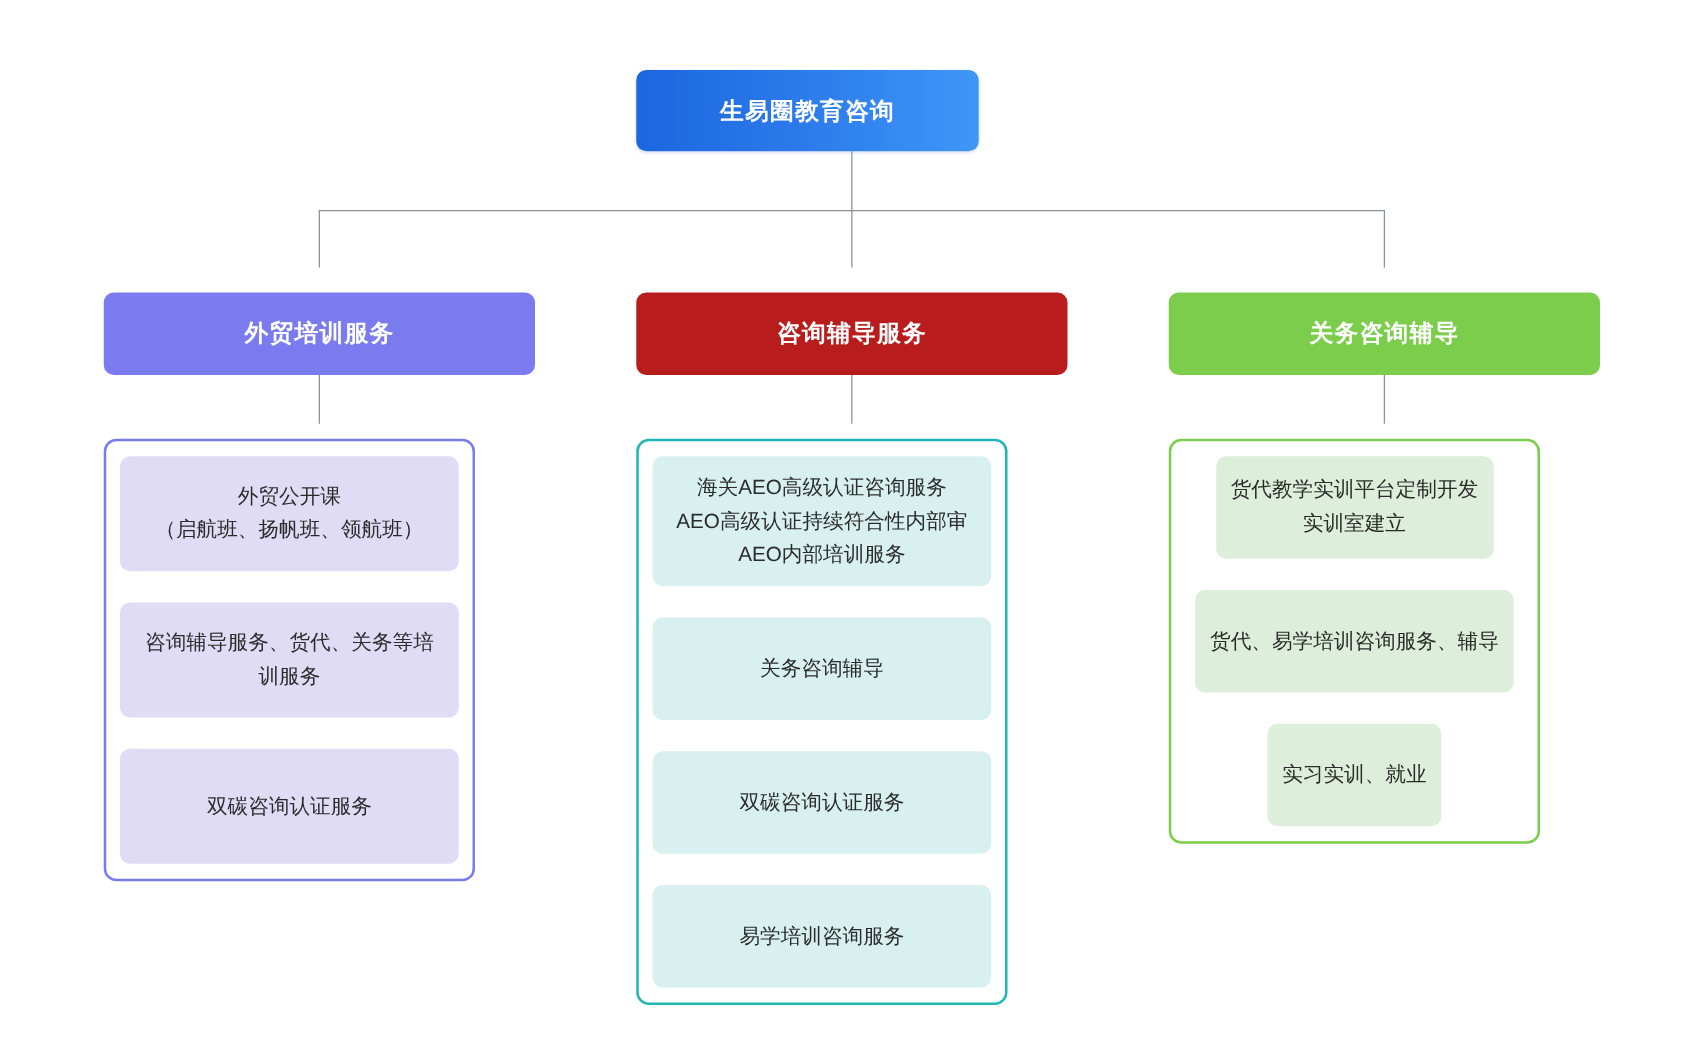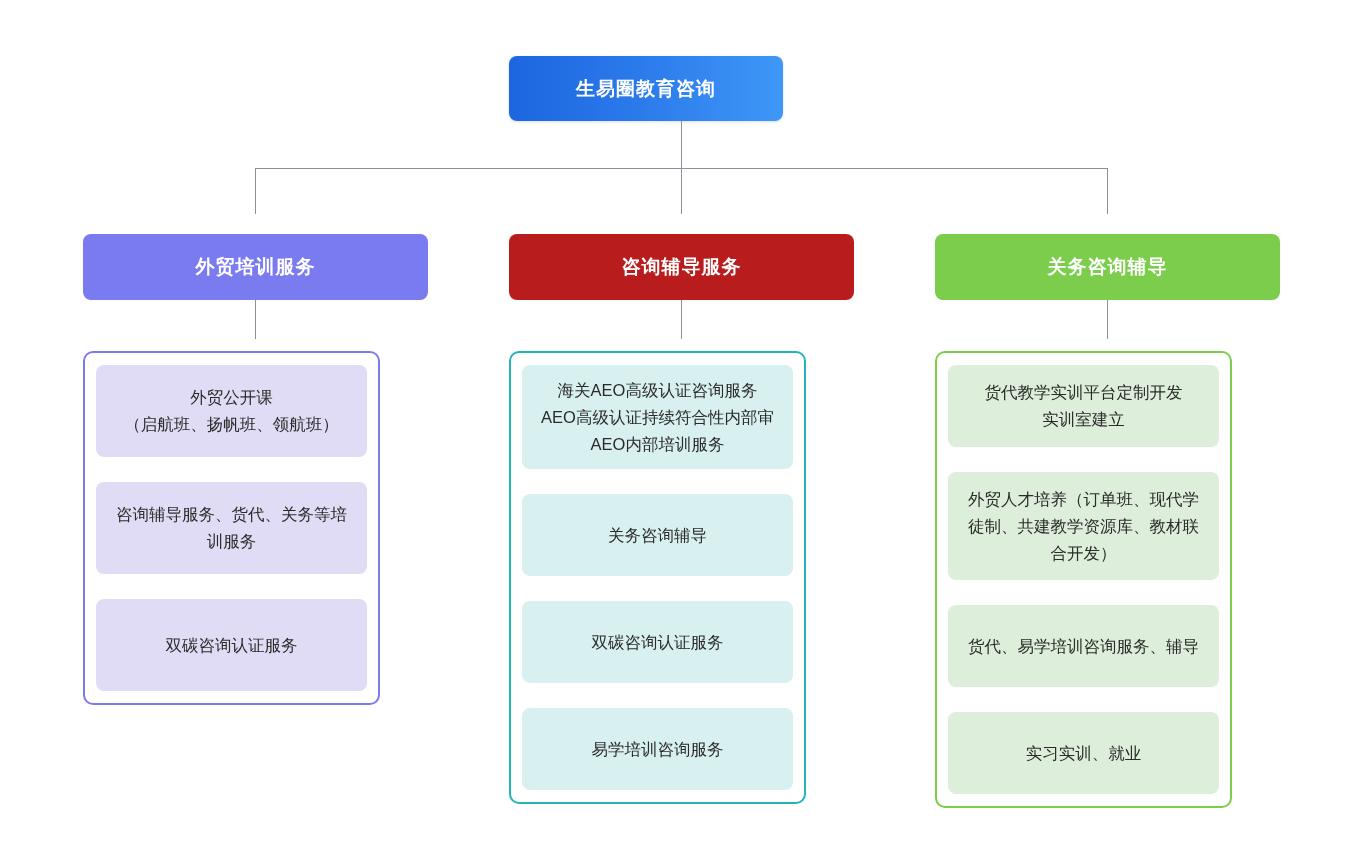--- a/index.html
+++ b/index.html
@@ -109,21 +109,21 @@
   .col-1 .col-body   { border-color: #7b7bf0; }
   .col-1 .item       { background: #e0dcf5; }
 
   
   .col-2 .col-header { background: #b91c1c; }
   .col-2 .col-body   { border-color: #21b5b8; }
   .col-2 .item       { background: #d8f0ef; }
 
   
   .col-3 .col-header { background: #7bcd4b; }
-  .col-3 .col-body   { border-color: #7bcd4b; }
+  .col-3 .col-body   { border-color: #7bcd4b; align-items: center; }
   .col-3 .item       { background: #ddeeda; }
 
   
   .h-sm  { min-height: 82px; }
   .h-md  { min-height: 92px; }
   .h-lg  { min-height: 104px; }
   .h-xl  { min-height: 108px; }
 </style>
 </head>
 <body>
@@ -166,19 +166,18 @@
       <div class="item h-sm">双碳咨询认证服务</div>
       <div class="item h-sm">易学培训咨询服务</div>
     </div>
   </div>
 
   <div class="column col-3">
     <div class="col-header">关务咨询辅导</div>
     <div class="col-body">
       <div class="item h-sm">货代教学实训平台定制开发
 实训室建立</div>
-      <div class="item h-xl">外贸人才培养（订单班、现代学徒制、共建教学资源库、教材联合开发）</div>
       <div class="item h-sm">货代、易学培训咨询服务、辅导</div>
       <div class="item h-sm">实习实训、就业</div>
     </div>
   </div>
 
 </div>
 
 </body></html>

